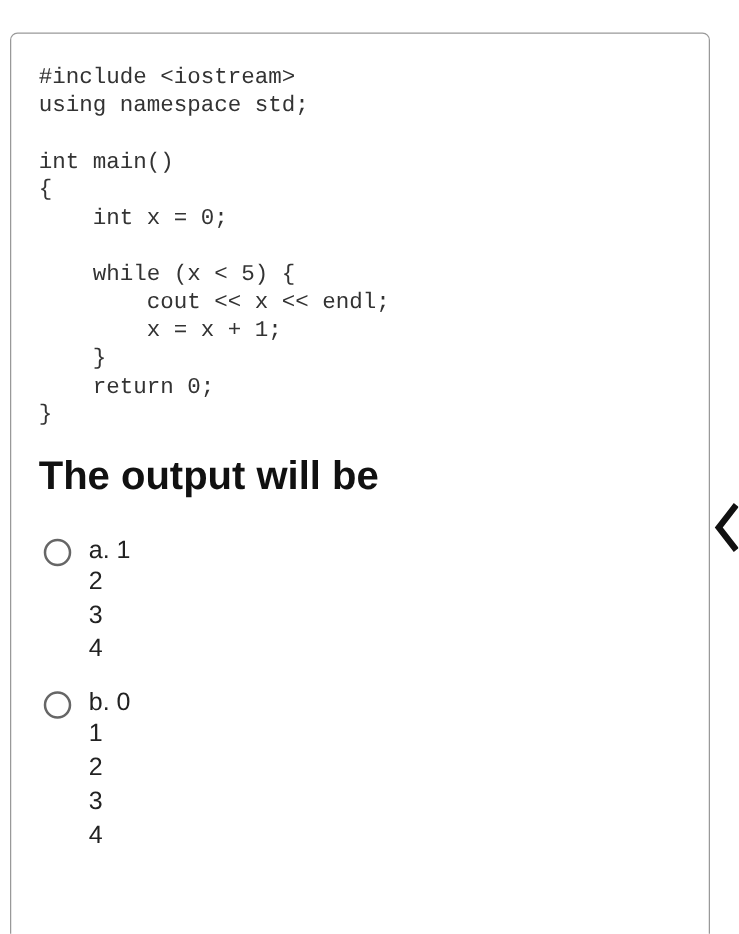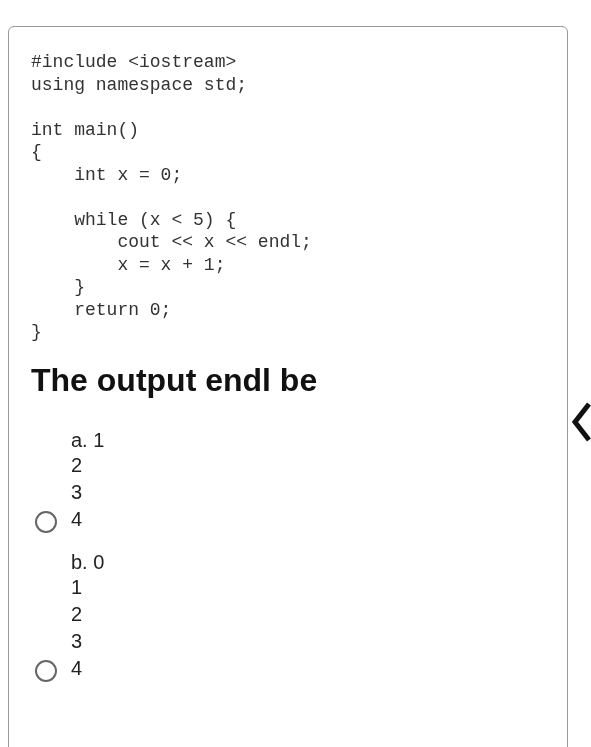--- a/index.html
+++ b/index.html
@@ -37,21 +37,21 @@
     margin: 18px 0 30px 0;
     color: #111;
   }
   .prompt {
     font-size: 19px;
     margin-bottom: 14px;
     color: #222;
   }
   .option {
     display: flex;
-    align-items: flex-end;
+    align-items: flex-start;
     margin-bottom: 18px;
   }
   .radio {
     width: 22px;
     height: 22px;
     border: 2px solid #666;
     border-radius: 50%;
     flex: 0 0 22px;
     margin-top: 2px;
     margin-right: 14px;
@@ -85,21 +85,21 @@
 {
     int x = 0;
 
     while (x &lt; 5) {
         cout &lt;&lt; x &lt;&lt; endl;
         x = x + 1;
     }
     return 0;
 }</pre>
 
-  <h1 class="question">The output endl be</h1>
+  <h1 class="question">The output will be</h1>
 
 
   <div class="option">
     <div class="radio"></div>
     <div class="opt-body">
       <span class="opt-label">a.</span>
       <span> 1</span>
       <div class="opt-lines" style="white-space: pre-line;">2
 3
 4</div>

